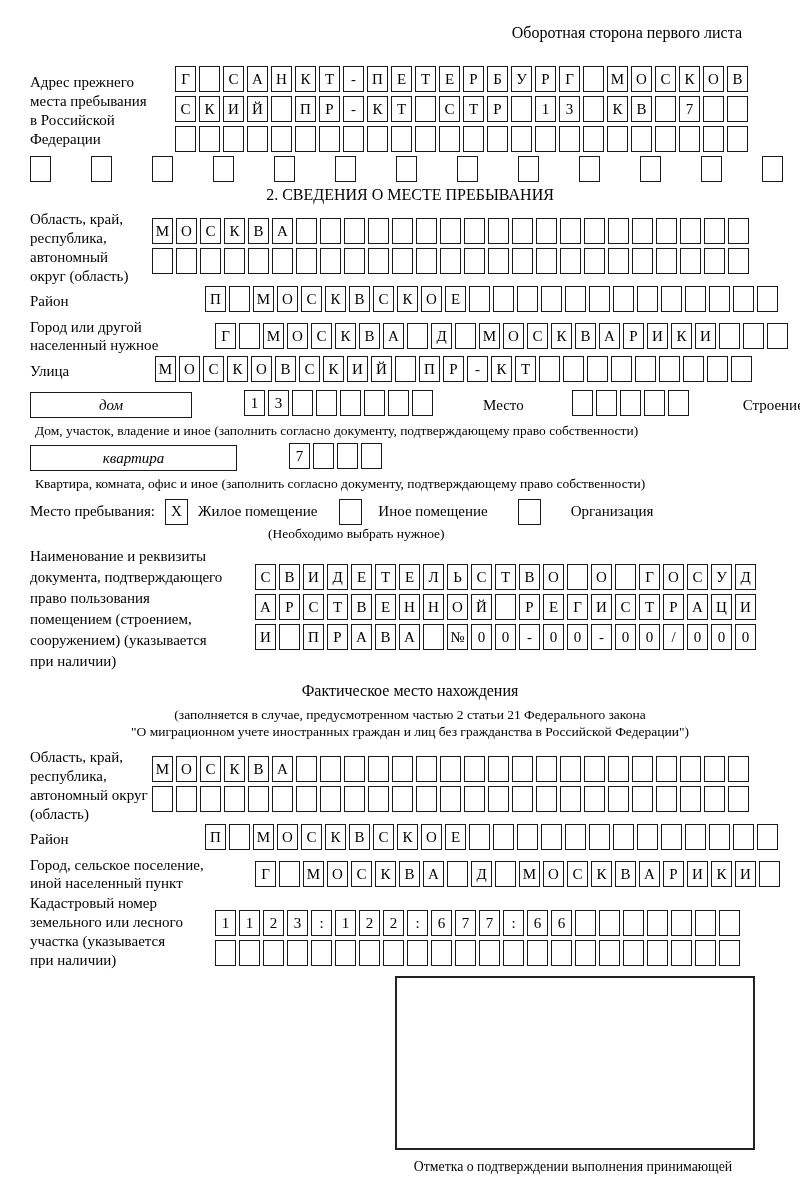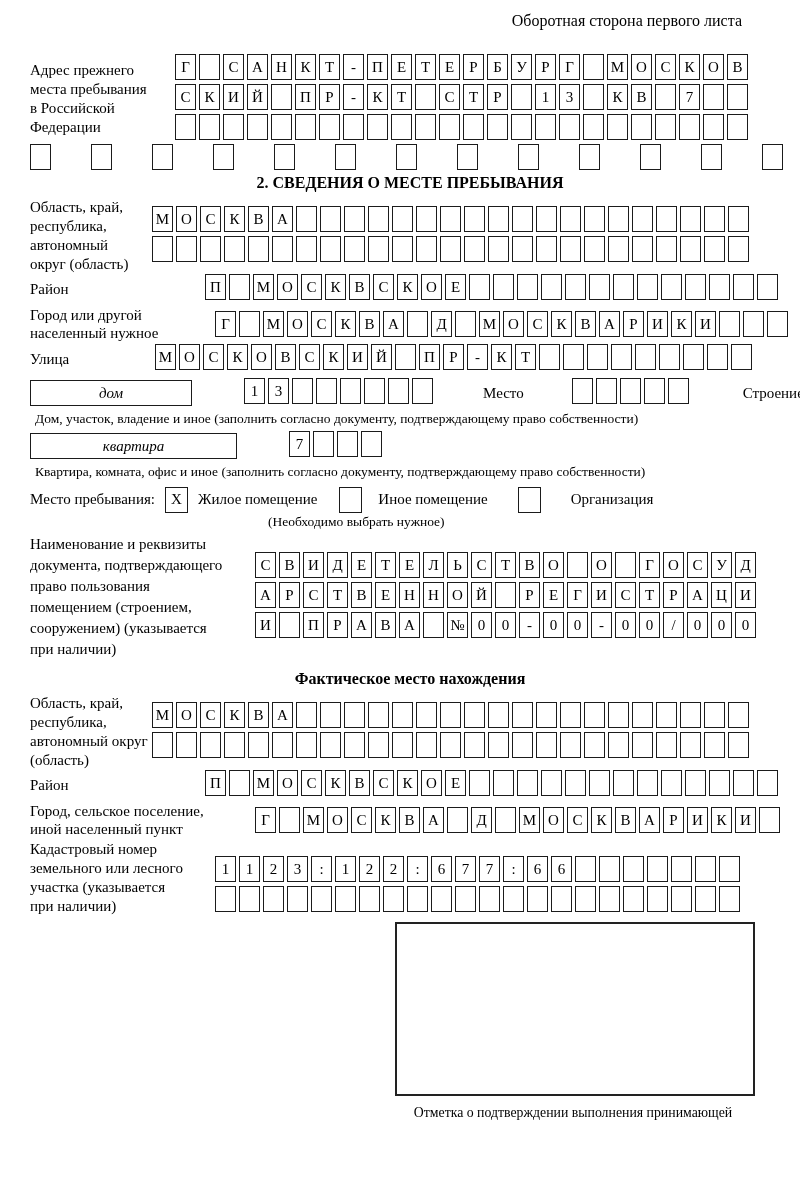--- a/index.html
+++ b/index.html
@@ -1,29 +1,29 @@
 <!DOCTYPE html>
 <html><head>
 <meta charset="utf-8">
 <style>
   html,body{margin:0;padding:0;background:#fff;}
   body{width:800px;height:1180px;overflow:hidden;color:#000;
        font-family:"Liberation Serif","DejaVu Serif",serif;}
-  .page{position:relative;width:800px;height:1180px;padding:12px 0 0 30px;box-sizing:border-box;}
+  .page{position:relative;width:800px;height:1180px;padding:24px 0 0 30px;box-sizing:border-box;}
   .hdr{font-size:16px;text-align:right;padding-right:58px;margin-bottom:24px;}
   .frow{display:flex;align-items:center;}
   .flabel{font-size:15px;line-height:19px;flex:none;white-space:nowrap;}
   .cellcol{flex:none;}
   .cells{display:flex;gap:3px;margin-bottom:4px;}
   .cell{width:19px;height:24px;border:1.6px solid #1b1b1b;flex:none;
         display:flex;align-items:center;justify-content:center;
         font-size:15px;line-height:1;}
   .cap{font-size:13.5px;line-height:17px;}
   .cap-center{text-align:center;width:760px;}
-  .sect-title{font-size:16px;font-weight:bold;text-align:center;width:760px;margin:4px 0 6px 0;}
+  .sect-title{font-size:16px;font-weight:normal;text-align:center;width:760px;margin:4px 0 6px 0;}
   .wbox{height:24px;border:1.6px solid #1b1b1b;display:flex;align-items:center;justify-content:center;
         font-size:15px;flex:none;box-sizing:content-box;font-style:italic;}
   .chk{width:21px;height:24px;border:1.6px solid #1b1b1b;flex:none;display:flex;
        align-items:center;justify-content:center;font-size:15px;}
   .inline-lbl{font-size:15px;line-height:27px;white-space:nowrap;}
   .stamp-box{border:2px solid #222;width:356px;height:170px;margin:6px 0 8px 365px;}
   .stamp-cap{width:410px;margin-left:338px;text-align:center;font-size:13.8px;line-height:18.5px;}
   .mb2{margin-bottom:2px;gap:40px;} .mb4{margin-bottom:4px;} .mb6{margin-bottom:6px;} .mb8{margin-bottom:8px;}
 </style>
 </head>
@@ -443,20 +443,24 @@
           <div class="cell">0</div>
           <div class="cell">/</div>
           <div class="cell">0</div>
           <div class="cell">0</div>
           <div class="cell">0</div>
         </div>
     </div>
   </div>
 
   <div class="sect-title" style="margin-top:10px">Фактическое место нахождения</div>
+  <div class="cap cap-center mb8">
+      <div>(заполняется в случае, предусмотренном частью 2 статьи 21 Федерального закона</div>
+      <div>"О миграционном учете иностранных граждан и лиц без гражданства в Российской Федерации")</div>
+    </div>
 
   <div class="frow">
     <div class="flabel" style="width:122px">
         <div>Область, край,</div>
         <div>республика,</div>
         <div>автономный округ</div>
         <div>(область)</div>
       </div>
     <div class="cellcol">
       <div class="cells">

